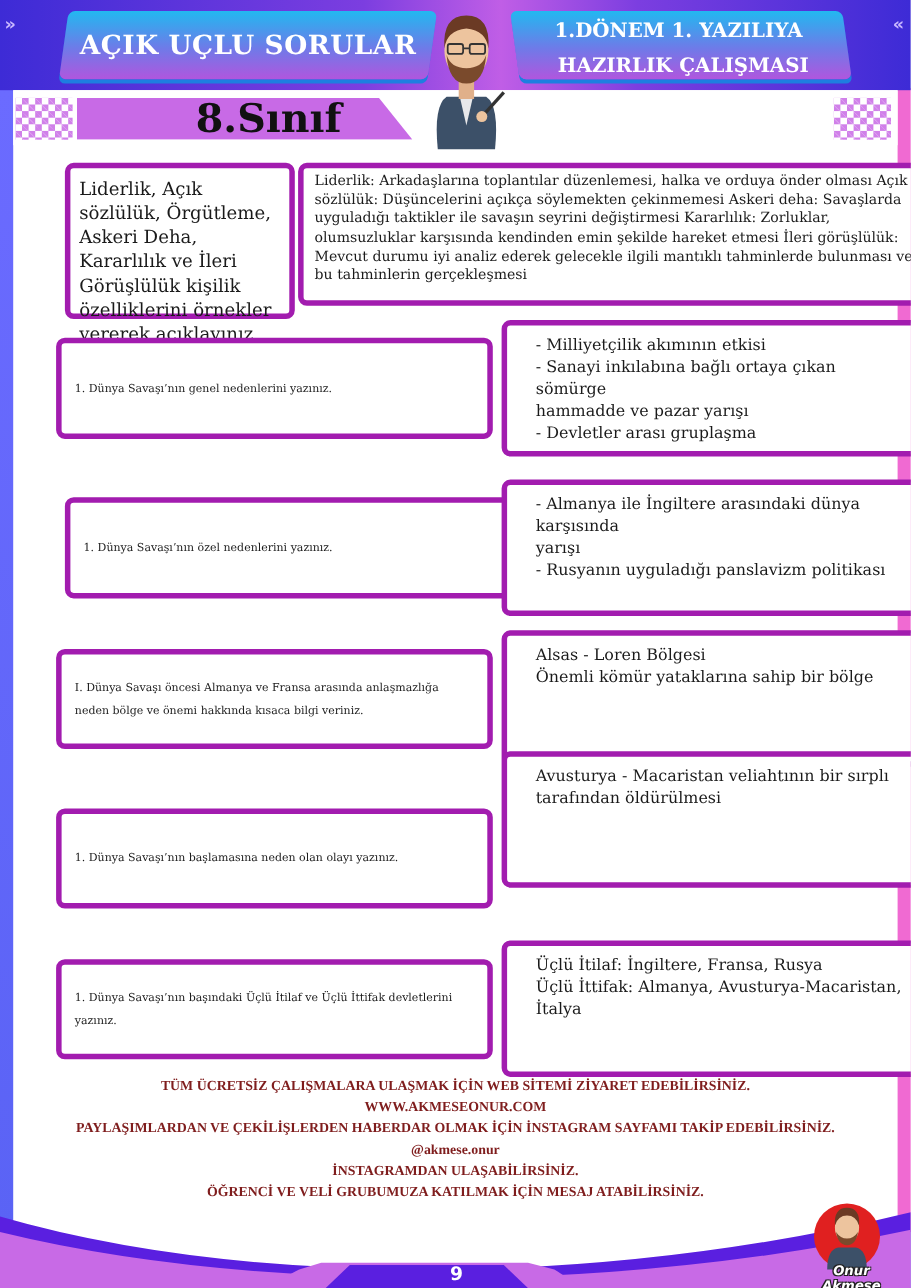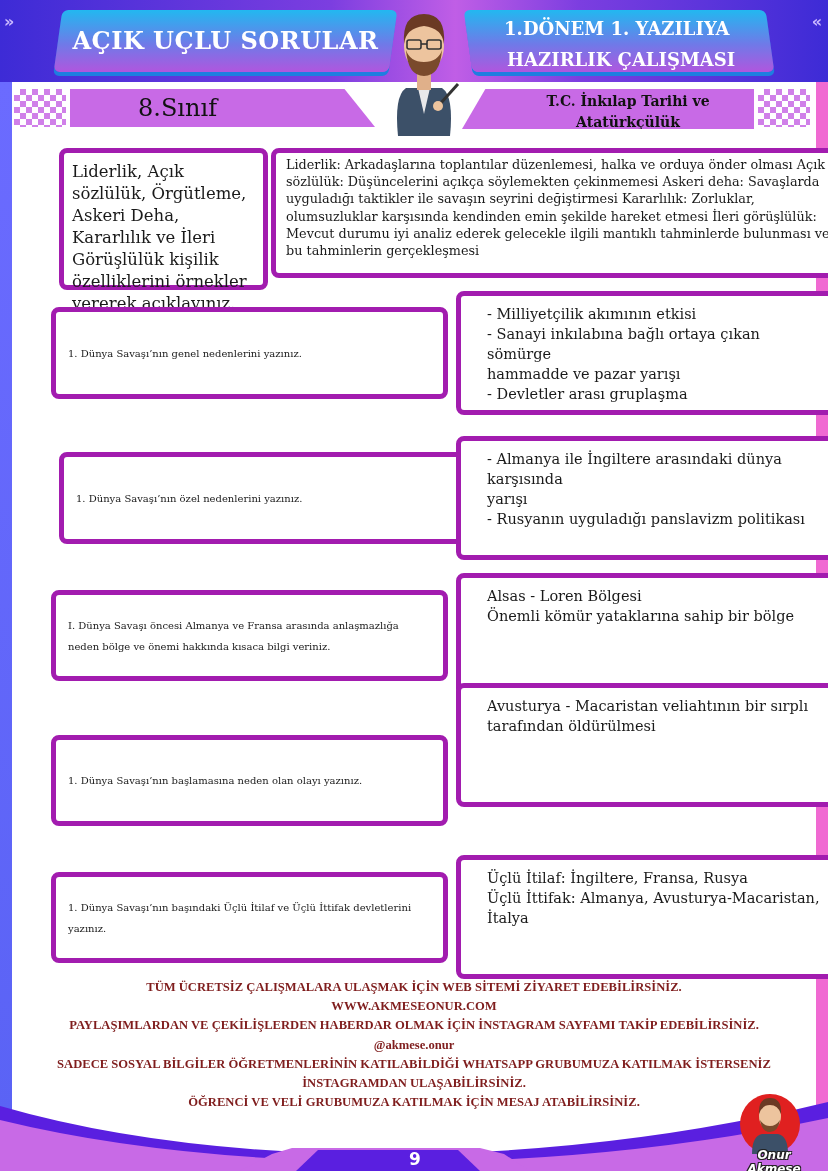--- a/index.html
+++ b/index.html
@@ -20,21 +20,21 @@
     background: linear-gradient(180deg, #22b8f0 0%, #6f7ae8 55%, #b056de 100%);
     transform: skewX(-8deg); border-radius: 6px; box-shadow: 0 4px 0 #1e7ee0; }
   .title-left span { display:block; transform: skewX(8deg); color: #fff; font-weight: bold; font-size: 24px; text-align:center; line-height: 62px; letter-spacing: 0.5px; }
   .title-right { position: absolute; left: 468px; top: 10px; width: 302px; height: 62px;
     background: linear-gradient(180deg, #22b8f0 0%, #6f7ae8 55%, #b056de 100%);
     transform: skewX(8deg); border-radius: 6px; box-shadow: 0 4px 0 #1e7ee0; }
   .title-right div { transform: skewX(-8deg); color: #fff; font-weight: bold; font-size: 18px; text-align: center; line-height: 24px; padding-top: 7px; }
   .white-band { position: absolute; left: 12px; top: 82px; width: 804px; height: 50px; background: #fff; }
   .class-ribbon { position: absolute; left: 70px; top: 89px; width: 305px; height: 38px; background: #c86ae6;
     clip-path: polygon(0 0, 90% 0, 100% 100%, 0 100%); }
-  .class-ribbon span { display:block; font-size: 24px; font-weight: normal; color: #111; line-height: 38px; padding-left: 68px; }
+  .class-ribbon span { display:block; font-size: 36px; font-weight: bold; color: #111; line-height: 38px; padding-left: 108px; }
   .subject-ribbon { position: absolute; left: 462px; top: 89px; width: 292px; height: 40px; background: #c86ae6;
     clip-path: polygon(8% 0, 100% 0, 100% 100%, 0 100%); }
   .subject-ribbon div { font-size: 14px; font-weight: bold; text-align: center; line-height: 18px; padding-top: 3px; padding-left: 40px; color: #111; }
   .pixel-deco { position: absolute; top: 89px; width: 52px; height: 38px;
     background-image:
       linear-gradient(45deg, #c86ae6 25%, transparent 25%, transparent 75%, #c86ae6 75%),
       linear-gradient(45deg, #c86ae6 25%, transparent 25%, transparent 75%, #c86ae6 75%);
     background-size: 12px 12px; background-position: 0 0, 6px 6px; opacity: 0.85; }
   .pixel-deco.l { left: 14px; } .pixel-deco.r { left: 758px; }
 
@@ -77,24 +77,20 @@
   <div class="title-right">
     <div>1.DÖNEM 1. YAZILIYA</div>
     <div>HAZIRLIK ÇALIŞMASI</div>
   </div>
 
   <div class="white-band"></div>
   <div class="pixel-deco l"></div>
   <div class="pixel-deco r"></div>
   <div class="class-ribbon">
     <span>8.Sınıf</span>
-  </div>
-  <div class="subject-ribbon">
-    <div>T.C. İnkılap Tarihi ve</div>
-    <div>Atatürkçülük</div>
   </div>
 
   <svg class="avatar" viewBox="0 0 80 132">
     <path d="M14 132 Q10 92 22 84 L58 84 Q70 92 66 132 Z" fill="#3c5068"></path>
     <path d="M34 84 L40 110 L46 84 Z" fill="#e8e8ea"></path>
     <rect x="33" y="64" width="14" height="22" fill="#e0b08a"></rect>
     <ellipse cx="40" cy="42" rx="20" ry="26" fill="#edc49e"></ellipse>
     <path d="M20 40 Q18 10 40 10 Q62 10 60 40 Q58 24 40 22 Q22 24 20 40 Z" fill="#6b3a24"></path>
     <path d="M22 46 Q24 72 40 72 Q56 72 58 46 Q54 58 40 58 Q26 58 22 46 Z" fill="#7a4a2c"></path>
     <rect x="23" y="36" width="14" height="9" rx="2" fill="none" stroke="#333" stroke-width="1.6"></rect>
@@ -160,21 +156,20 @@
   <span class="line">Üçlü İtilaf: İngiltere, Fransa, Rusya</span>
   <span class="line">Üçlü İttifak: Almanya, Avusturya-Macaristan,</span>
   <span class="line">İtalya</span>
 </div>
 
 <div class="footer-text">
   <div>TÜM ÜCRETSİZ ÇALIŞMALARA ULAŞMAK İÇİN WEB SİTEMİ ZİYARET EDEBİLİRSİNİZ.</div>
   <div>WWW.AKMESEONUR.COM</div>
   <div>PAYLAŞIMLARDAN VE ÇEKİLİŞLERDEN HABERDAR OLMAK İÇİN İNSTAGRAM SAYFAMI TAKİP EDEBİLİRSİNİZ.</div>
   <div>@akmese.onur</div>
-  <div>SADECE SOSYAL BİLGİLER ÖĞRETMENLERİNİN KATILABİLDİĞİ WHATSAPP GRUBUMUZA KATILMAK İSTERSENİZ</div>
   <div>İNSTAGRAMDAN ULAŞABİLİRSİNİZ.</div>
   <div>ÖĞRENCİ VE VELİ GRUBUMUZA KATILMAK İÇİN MESAJ ATABİLİRSİNİZ.</div>
 </div>
 
 <svg class="bottom-wave" viewBox="0 0 828 73" preserveAspectRatio="none">
   <path d="M0 8 Q180 60 430 56 Q640 50 828 4 L828 73 L0 73 Z" fill="#5a1fe0"></path>
   <path d="M0 22 Q180 66 430 64 Q640 60 828 20 L828 73 L0 73 Z" fill="#c86ae6"></path>
   <path d="M240 73 L272 56 L292 50 L480 50 L504 56 L530 73 Z" fill="#c86ae6"></path>
   <path d="M296 73 L318 52 L458 52 L480 73 Z" fill="#5a1fe0"></path>
 </svg>

